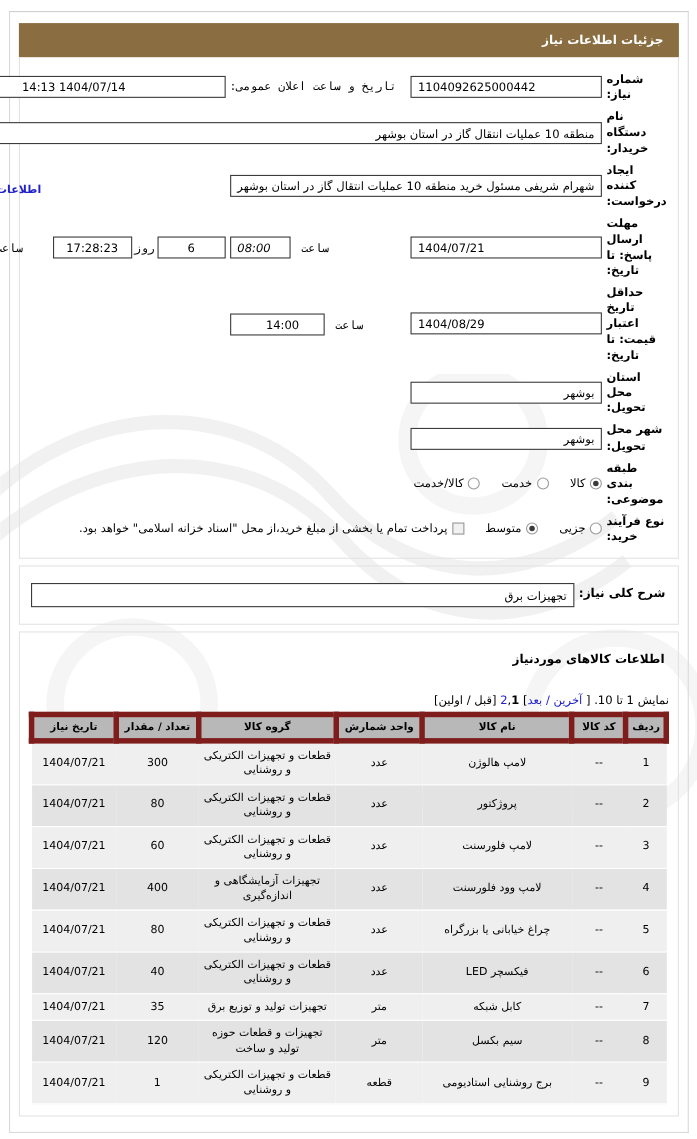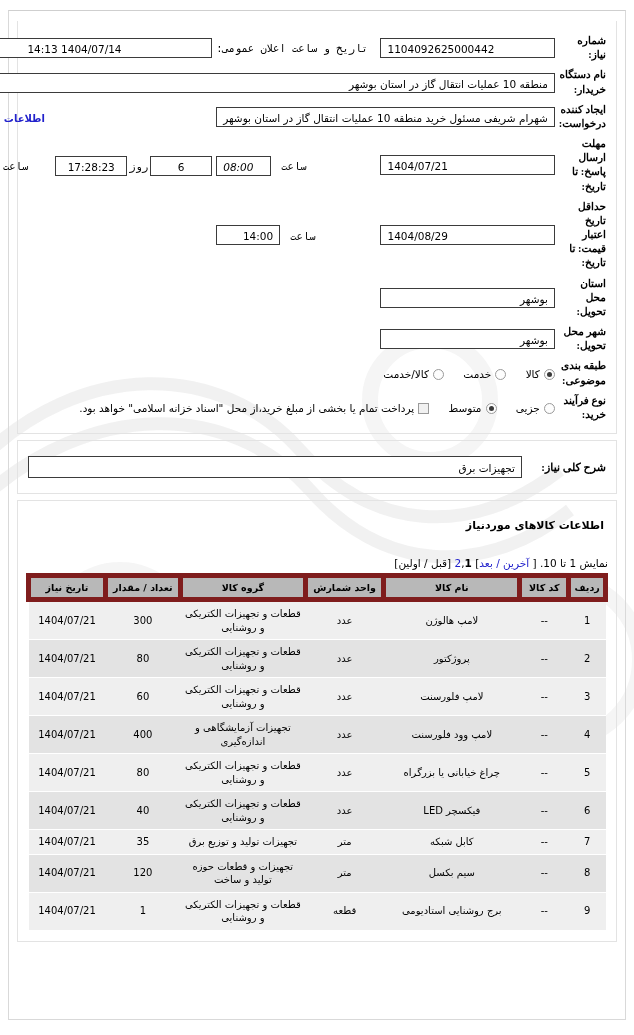--- a/index.html
+++ b/index.html
@@ -57,27 +57,26 @@
     border-top: none;
     background: transparent;
     padding: 10px 8px 8px 8px;
     box-sizing: border-box;
   }
   table.form { width: 100%; border-collapse: collapse; }
   table.form td { vertical-align: middle; padding: 3px 2px; }
   .lbl {
     font-size: 10.5px;
     color: #000;
-    text-align: right;
+    text-align: left;
     font-weight: bold;
     white-space: normal;
     width: 98px;
     padding-left: 6px;
     line-height: 1.35;
-    font-family: Liberation Serif, serif;
   }
   .fld {
     border: 1px solid #3b3b3b;
     background: #ffffff;
     height: 20px;
     line-height: 20px;
     font-size: 10.5px;
     padding: 0 6px;
     box-sizing: border-box;
     text-align: right;
@@ -201,20 +200,23 @@
     </g>
     <g fill="none" stroke="#ededed" stroke-width="16">
       <circle cx="120" cy="300" r="70"></circle>
       <circle cx="430" cy="60" r="60"></circle>
       <circle cx="560" cy="320" r="80"></circle>
     </g>
   </svg>
 
   <div class="outer-frame">
 
+    <div class="band">
+      <span>جزئیات اطلاعات نیاز</span>
+    </div>
 
     <div class="panel">
       <table class="form">
         <tbody>
             <tr>
           <td class="lbl">شماره نیاز:</td>
           <td style="width:165px;">
             <div class="fld num">1104092625000442</div>
           </td>
           <td class="inline-lbl" style="text-align:left;width:150px;">تاریخ و ساعت اعلان عمومی:</td>
@@ -250,21 +252,21 @@
             <span class="fld ctr" style="display:inline-block;width:62px;vertical-align:middle;">6</span><span class="inline-lbl" style="padding:0 2px;margin-top:48px;">روز</span><span class="fld ctr" style="display:inline-block;width:72px;vertical-align:middle;margin-left:24px;">17:28:23</span><span class="inline-lbl" style="padding:0 3px;">ساعت باقی‌مانده</span>
           </td>
         </tr>
         <tr>
           <td class="lbl">حداقل تاریخ اعتبار قیمت: تا تاریخ:</td>
           <td>
             <div class="fld num">1404/08/29</div>
           </td>
           <td style="text-align:left;white-space:nowrap;">
             <span class="inline-lbl">ساعت</span>
-            <span class="fld num" style="display:inline-block;width:64px;vertical-align:middle;padding-left:32px;">14:00</span>
+            <span class="fld num" style="display:inline-block;width:86px;vertical-align:middle;padding-left:32px;">14:00</span>
           </td>
           <td></td>
         </tr>
         <tr>
           <td class="lbl">استان محل تحویل:</td>
           <td>
             <div class="fld">بوشهر</div>
           </td>
           <td colspan="2"></td>
         </tr>

